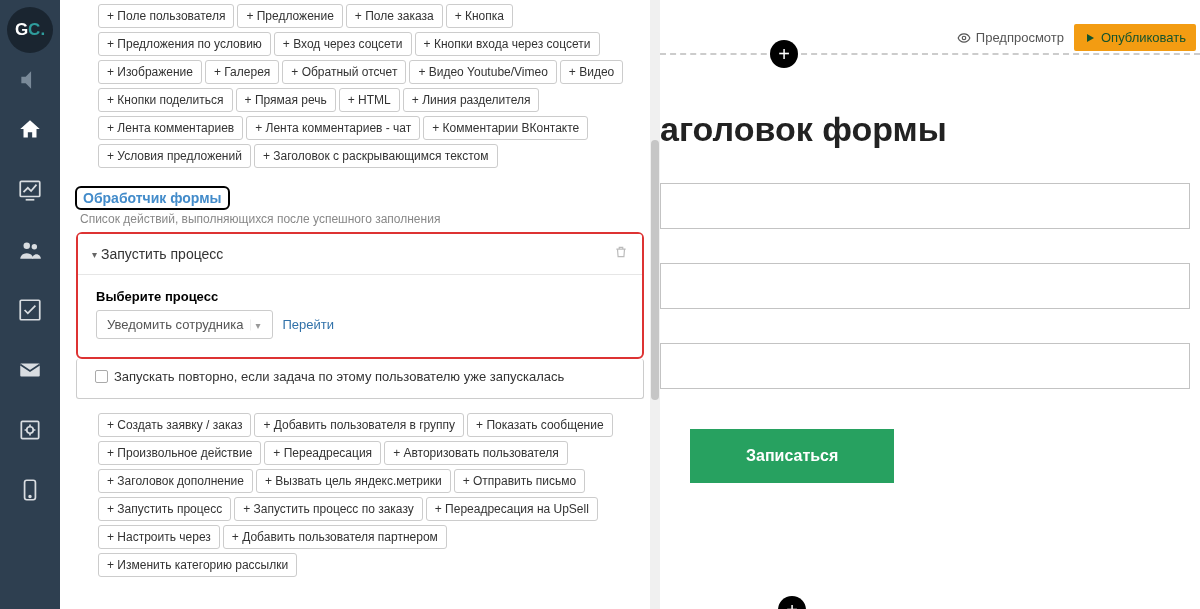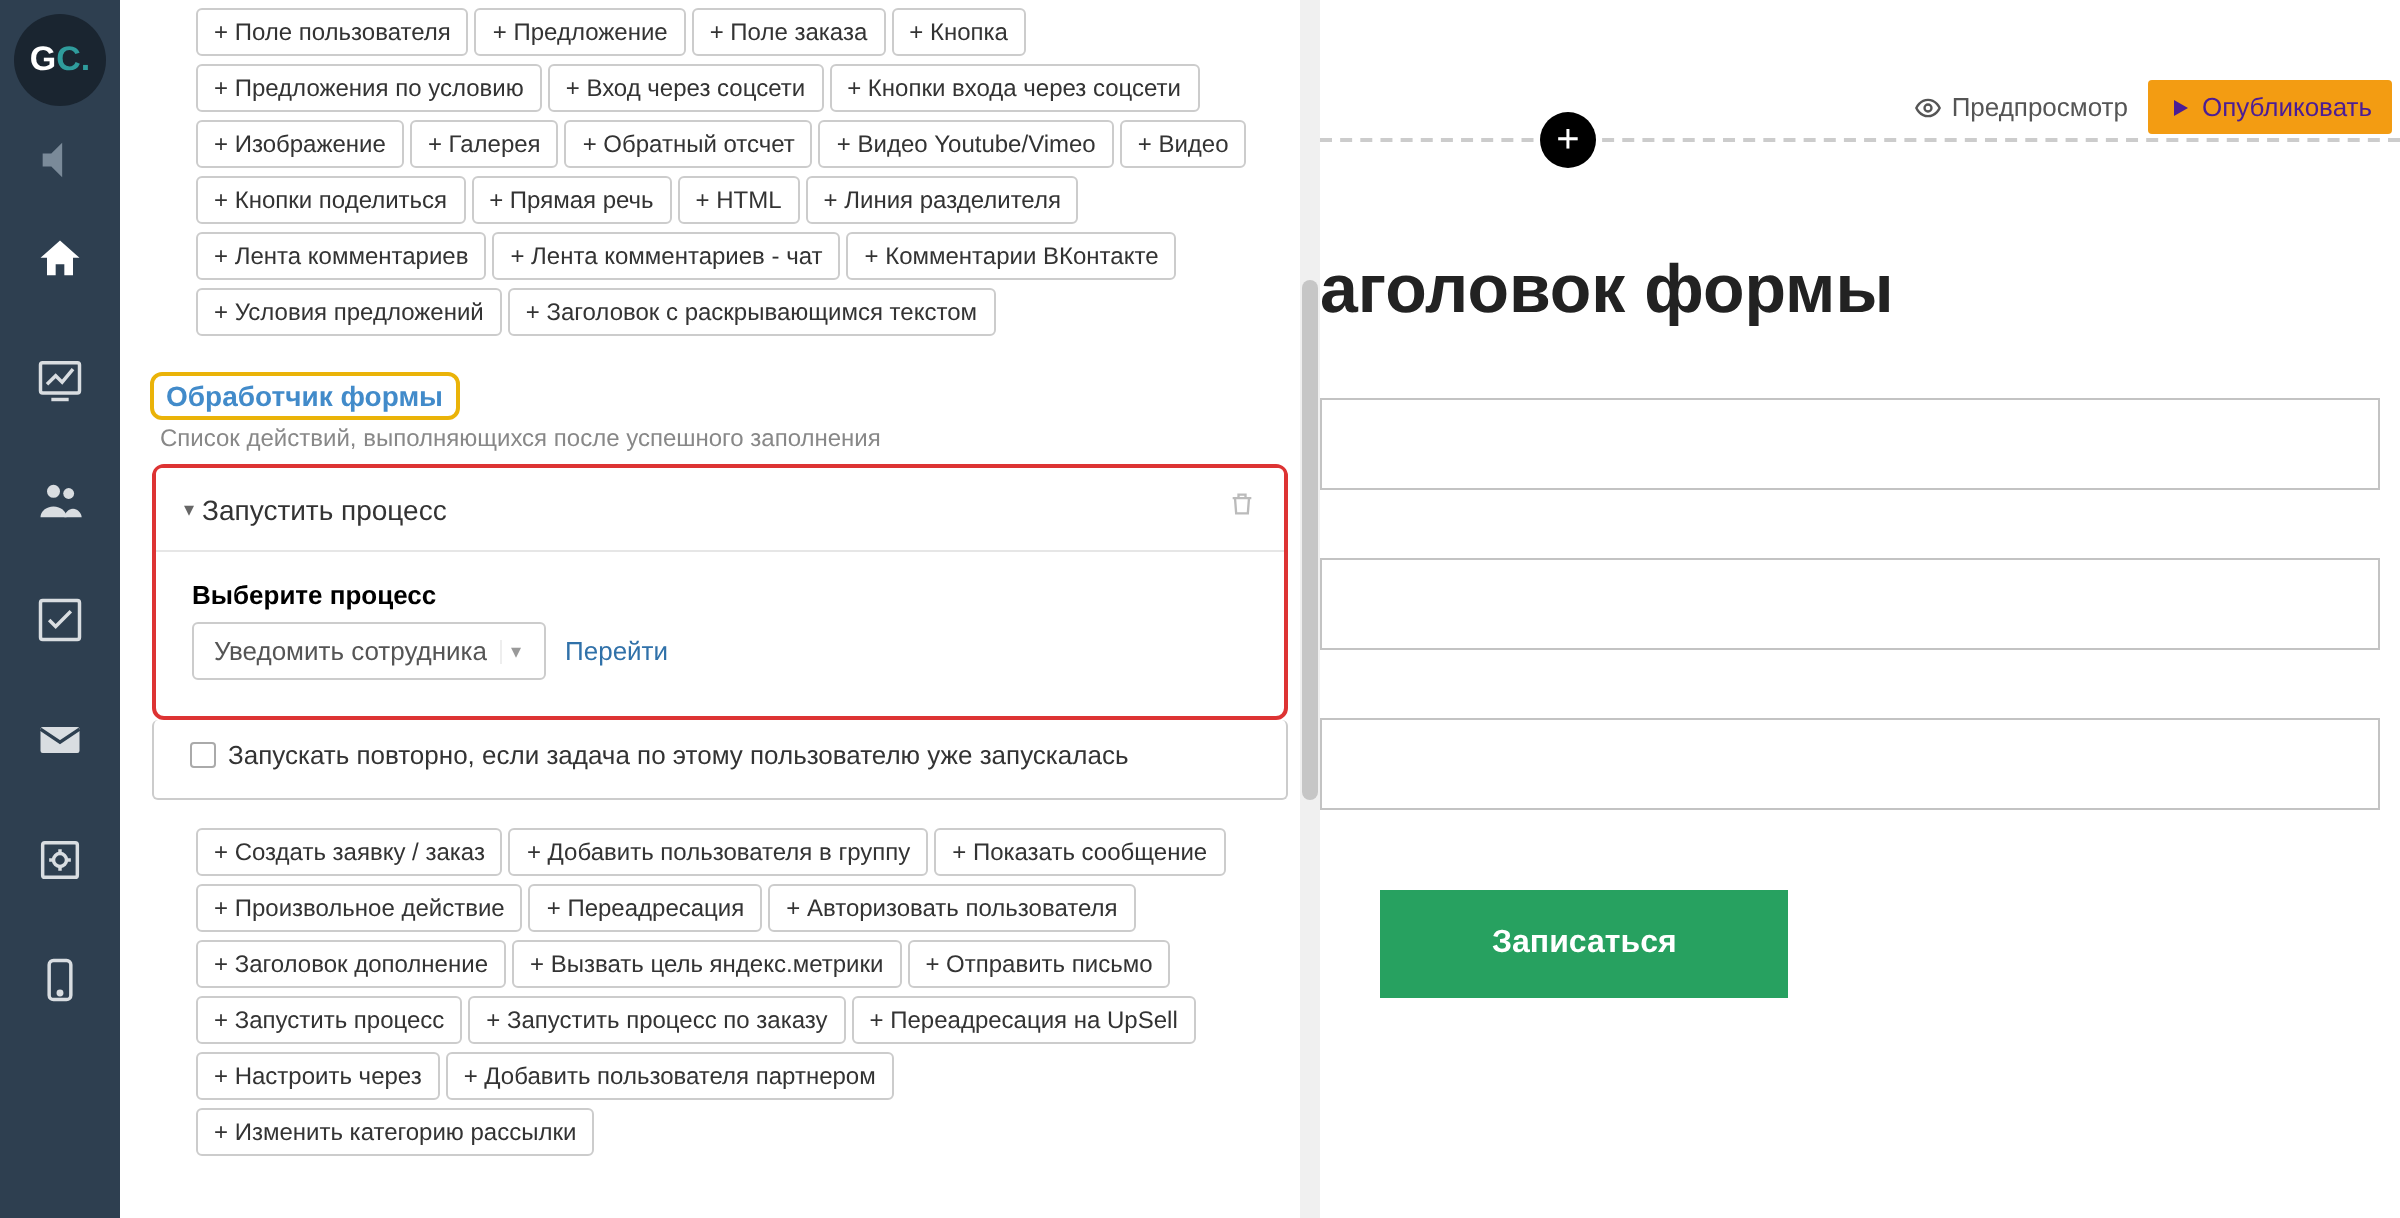--- a/index.html
+++ b/index.html
@@ -21,21 +21,21 @@
 
 .panel { position: absolute; left: 60px; top: 0; width: 600px; height: 609px; overflow: hidden; background: #fff; padding: 0 10px; }
 .scroll { position: absolute; left: 650px; top: 0; width: 10px; height: 609px; background: #f0f0f0; }
 .scroll .thumb { position: absolute; left: 1px; top: 140px; width: 8px; height: 260px; background: #c6c6c6; border-radius: 4px; }
 
 .tag-row { margin: 4px 0 0 0; padding-left: 28px; display: flex; flex-wrap: wrap; gap: 3px; }
 .tag { display: inline-block; border: 1px solid #ccc; border-radius: 3px; background: #fff; color: #333; font-size: 12px; padding: 3px 8px; line-height: 16px; cursor: pointer; }
 
 .section-title { color: #428bca; font-weight: bold; font-size: 14px; margin: 18px 0 2px 5px; display: inline-block; padding: 2px 6px; }
 .section-sub { color: #888; font-size: 12px; margin: 0 0 6px 10px; }
-.hl { border: 2px solid #eab308; border-radius: 6px; }
+.hl { border: 2px solid #000000; border-radius: 6px; }
 .hl-inline { display: inline-block; }
 
 .action-card { border: 1px solid #ccc; border-radius: 3px; margin: 6px 6px 0 6px; background: #fff; }
 .action-head { padding: 10px 14px; border-bottom: 1px solid #e6e6e6; display: flex; align-items: center; justify-content: space-between; }
 .action-head .title { color: #333; font-size: 14px; display: flex; align-items: center; gap: 4px; }
 .chev { font-size: 10px; color: #666; }
 .trash { color: #bbb; font-size: 16px; cursor: pointer; }
 .action-body { padding: 14px 18px; }
 .action-body .lbl { font-weight: bold; font-size: 13px; margin-bottom: 6px; }
 .sel-wrap { display: flex; align-items: center; gap: 10px; }
@@ -44,24 +44,24 @@
 .link { color: #3071a9; cursor: pointer; font-size: 13px; }
 
 .hl-group { border: 2px solid #d33; border-radius: 6px; margin: 6px 6px 0 6px; padding-bottom: 4px; }
 .hl-group .action-card { border: none; margin: 0; }
 .hl-group .action-head { border-bottom: 1px solid #e6e6e6; }
 
 .chk-row { display: flex; align-items: center; gap: 6px; padding: 10px 18px 14px; font-size: 13px; color: #333; }
 .chk { width: 13px; height: 13px; border: 1px solid #aaa; border-radius: 2px; background: #fff; }
 
 
-.preview { position: absolute; left: 660px; top: 16px; right: 0; height: 539px; background: #fff; }
+.preview { position: absolute; left: 660px; top: 0; right: 0; height: 539px; background: #fff; }
 .top-actions { position: absolute; top: 24px; right: 4px; display: flex; align-items: center; gap: 10px; }
 .prev-btn { color: #555; font-size: 13px; display: flex; align-items: center; gap: 5px; cursor: pointer; }
-.publish { background: #f39c12; color: #4c1d95; padding: 6px 10px; border-radius: 2px; font-size: 13px; display: flex; align-items: center; gap: 5px; cursor: pointer; }
+.publish { background: #f39c12; color: #14532d; padding: 6px 10px; border-radius: 2px; font-size: 13px; display: flex; align-items: center; gap: 5px; cursor: pointer; }
 .add-circle { position: absolute; width: 28px; height: 28px; border-radius: 50%; background: #000; color: #fff; display: flex; align-items: center; justify-content: center; font-size: 20px; cursor: pointer; z-index: 5; }
 .add-top { left: 110px; top: 40px; }
 .dashed { position: absolute; left: 0; top: 53px; width: 540px; border-top: 2px dashed #ccc; }
 .form-prev { position: absolute; left: 0; top: 110px; right: 10px; }
 .form-title { font-size: 34px; font-weight: 800; color: #222; margin-bottom: 34px; }
 .field { border: 1px solid #c3c3c3; background: #fff; height: 46px; margin-bottom: 34px; }
 .submit { display: inline-block; margin-top: 6px; background: #27a160; color: #fff; font-weight: bold; font-size: 16px; padding: 18px 56px; cursor: pointer; margin-left: 30px; }
 .add-bottom { left: 118px; top: 596px; }
 
 </style>

